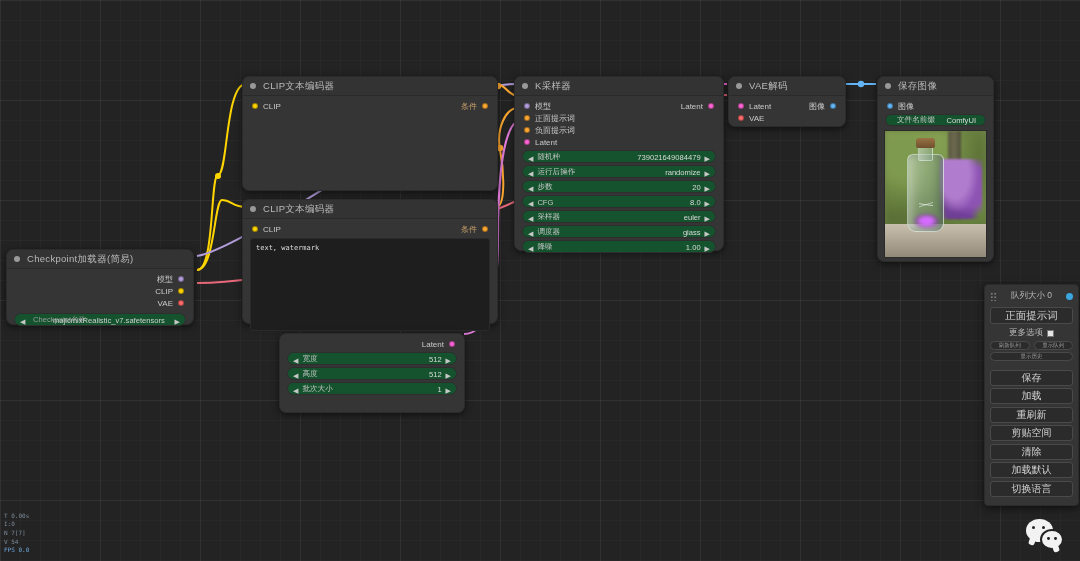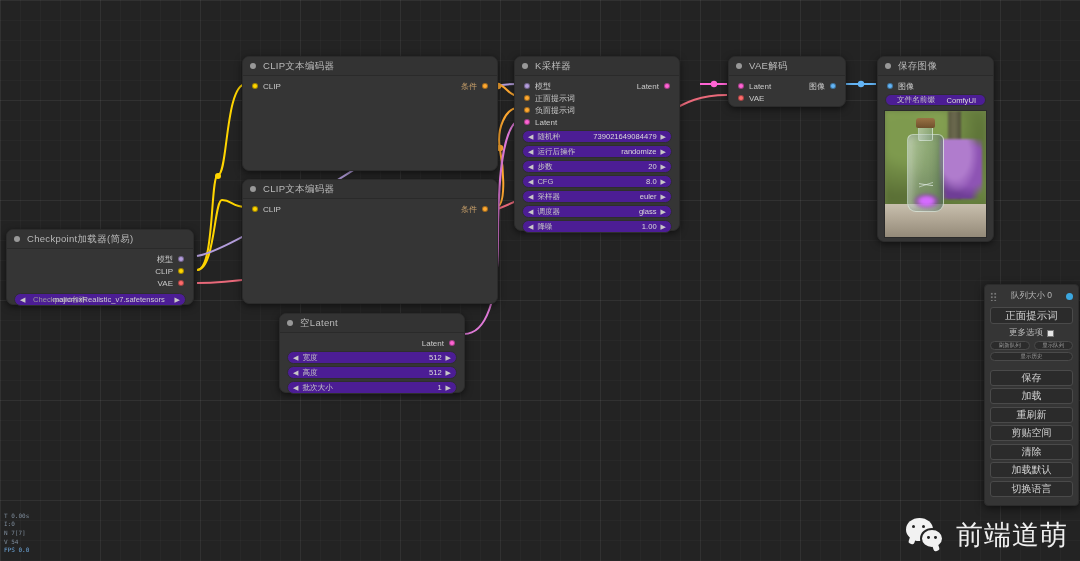--- a/index.html
+++ b/index.html
@@ -24,20 +24,21 @@
   }
   svg.links { position: absolute; left:0; top:0; width:1080px; height:561px; pointer-events:none; }
 
   
   .node {
     position: absolute;
     background: #353535;
     border: 1px solid #2b2b2b;
     border-radius: 7px;
     box-shadow: 0 2px 7px rgba(0,0,0,0.55);
+    margin-top: 20px;
   }
   .node-title {
     height: 19px;
     background: #333333;
     border-radius: 6px 6px 0 0;
     display: flex; align-items: center;
     padding-left: 7px;
     border-bottom: 1px solid #2a2a2a;
   }
   .title-dot {
@@ -59,23 +60,23 @@
   .slot-label { font-size: 8px; color: #c9c9c9; white-space: nowrap; }
   .dot-in { position: relative; width:6px; height:6px; border-radius:50%;
             margin-right: 5px; flex:none; border:1px solid rgba(0,0,0,.35); }
   .dot-out { position: relative; width:6px; height:6px; border-radius:50%;
              margin-left: 5px; flex:none; border:1px solid rgba(0,0,0,.35); }
 
   
   .widget {
     position: relative;
     height: 13px; margin: 2px 7px;
-    background: #4c1d95;
+    background: #14532d;
     border-radius: 7px;
-    display: flex; align-items: center;
+    display: flex; align-items: flex-end;
     padding: 0 5px;
     border: 1px solid #2e2e2e;
   }
   .widget .arrow { color: #c7c7c7; font-size: 7px; line-height:1; flex:none; }
   .widget .wname { font-size: 7.6px; color: #c5c5c5; margin-left: 4px; white-space: nowrap; }
   .widget .wval  { font-size: 7.6px; color: #d9d9d9; margin-left: auto; margin-right: 4px; white-space: nowrap; }
   .widget.overlap .wname { position:absolute; left: 14px; }
   .widget.overlap .wval  { position:absolute; left: 38px; margin:0; }
 
   .textbox {
@@ -284,24 +285,25 @@
       <span class="title-dot"></span>
       <span class="title-text">CLIP文本编码器</span>
     </div>
     <div class="node-body">
       <div class="slot-row">
         <span class="dot-in" style="background:#ffd500"></span>
         <span class="slot-label">CLIP</span>
         <span class="slot-label" style="margin-left:auto;color:#c9a06a">条件</span>
         <span class="dot-out" style="background:#ffa931"></span>
       </div>
-    </div>
-  </div>
-
-  <div class="node" style="left:514px; top:56px; width:166px; height:175px;">
+      <div class="textbox" style="height:93px">text, watermark</div>
+    </div>
+  </div>
+
+  <div class="node" style="left:514px; top:56px; width:210px; height:175px;">
     <div class="node-title">
       <span class="title-dot"></span>
       <span class="title-text">K采样器</span>
     </div>
     <div class="node-body">
       <div class="slot-row">
         <span class="dot-in" style="background:#b39ddb"></span>
         <span class="slot-label">模型</span>
         <span class="slot-label" style="margin-left:auto;color:#c9c9c9">Latent</span>
         <span class="dot-out" style="background:#ff64d4"></span>
@@ -434,24 +436,20 @@
       <div class="widget overlap" style="margin-top:4px">
         <span class="arrow">◀</span>
         <span class="wname" style="color:#9a9a9a">Checkpoint名称</span>
         <span class="wval" style="color:#cfcfcf">majicmixRealistic_v7.safetensors</span>
         <span class="arrow" style="margin-left:auto">▶</span>
       </div>
     </div>
   </div>
 
   <div class="node" style="left:279px; top:313px; width:186px; height:80px;">
-    <div class="node-title">
-      <span class="title-dot"></span>
-      <span class="title-text">空Latent</span>
-    </div>
     <div class="node-body">
       <div class="slot-row out">
         <span class="slot-label">Latent</span>
         <span class="dot-out" style="background:#ff64d4"></span>
       </div>
       <div class="widget">
         <span class="arrow">◀</span>
         <span class="wname">宽度</span>
         <span class="wval">512</span>
         <span class="arrow">▶</span>
@@ -509,16 +507,15 @@
     <span class="wechat">
       <span class="wc-big">
         <span class="wc-dot" style="left:6px;top:7px"></span>
         <span class="wc-dot" style="left:16px;top:7px"></span>
       </span>
       <span class="wc-small">
         <span class="wc-dot" style="left:5px;top:6px;width:2.8px;height:2.8px"></span>
         <span class="wc-dot" style="left:12px;top:6px;width:2.8px;height:2.8px"></span>
       </span>
     </span>
-    <span class="wm-text">前端道萌</span>
   </div>
 
 </div>
 
 </body></html>

